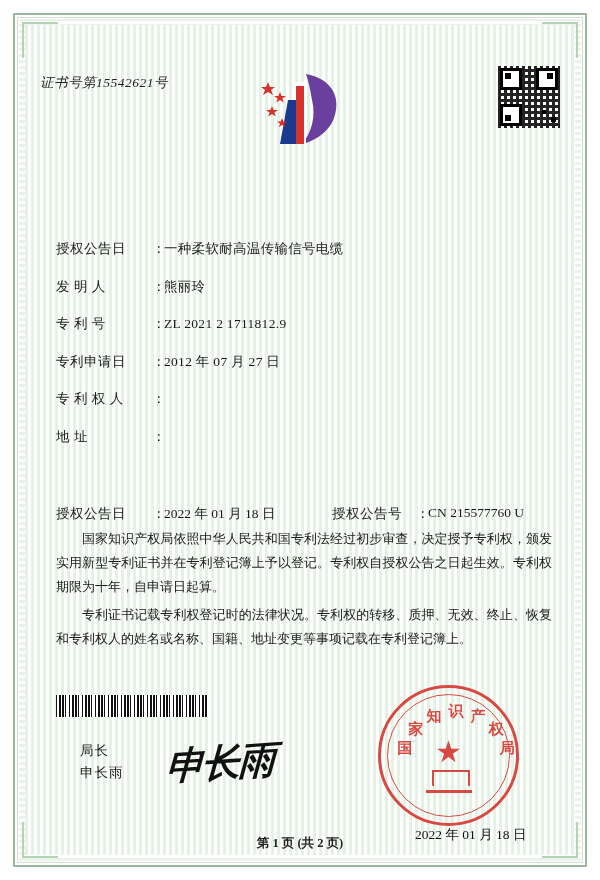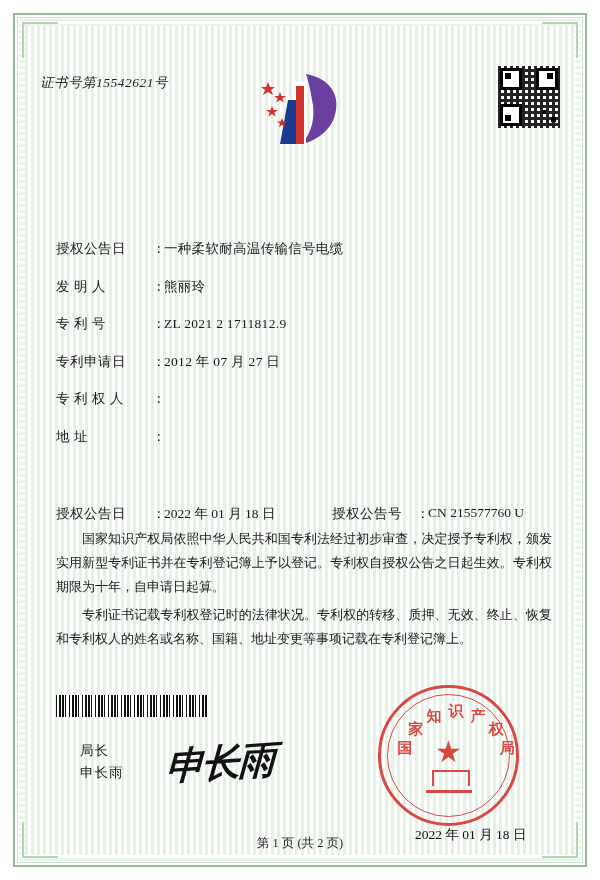--- a/index.html
+++ b/index.html
@@ -286,20 +286,21 @@
   }
 
   .page-num {
     position: absolute;
     left: 0;
     top: 795px;
     width: 520px;
     text-align: center;
     font-size: 12.5px;
     color: #222;
+    font-weight: bold;
   }
   .footer-faint {
     position: absolute;
     left: 0;
     top: 838px;
     width: 520px;
     text-align: center;
     font-size: 10px;
     color: #cfcfcf;
   }

